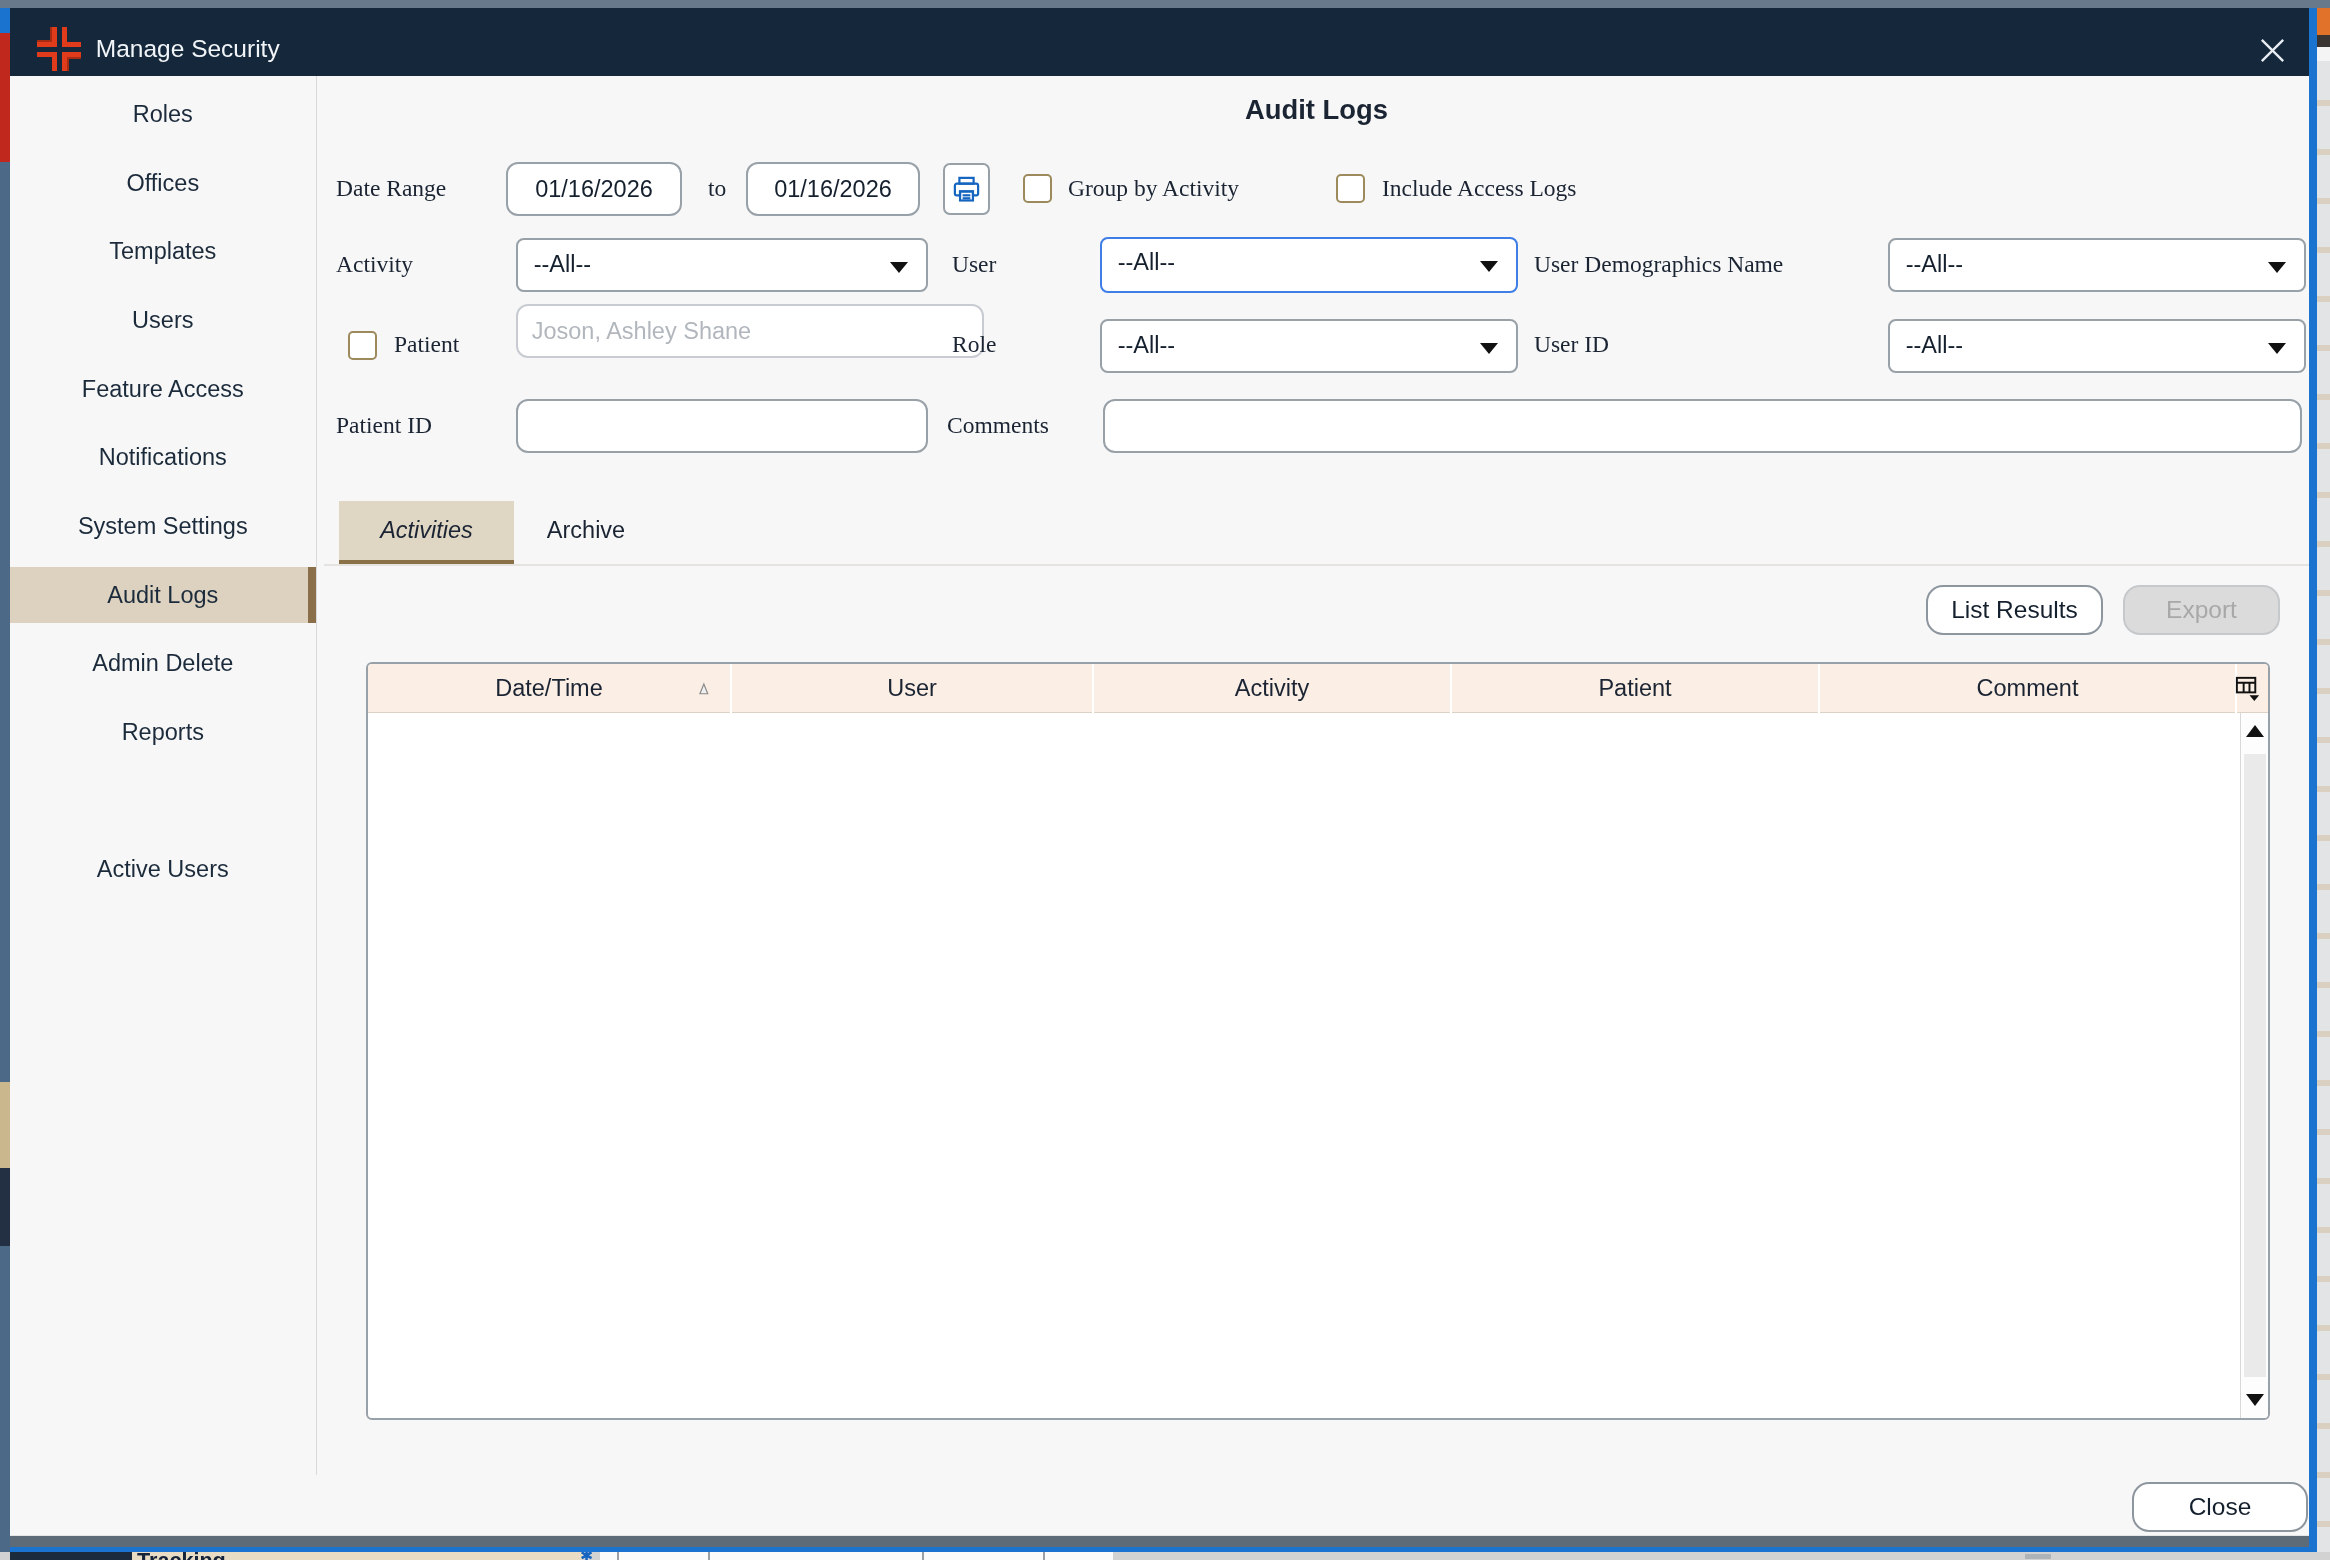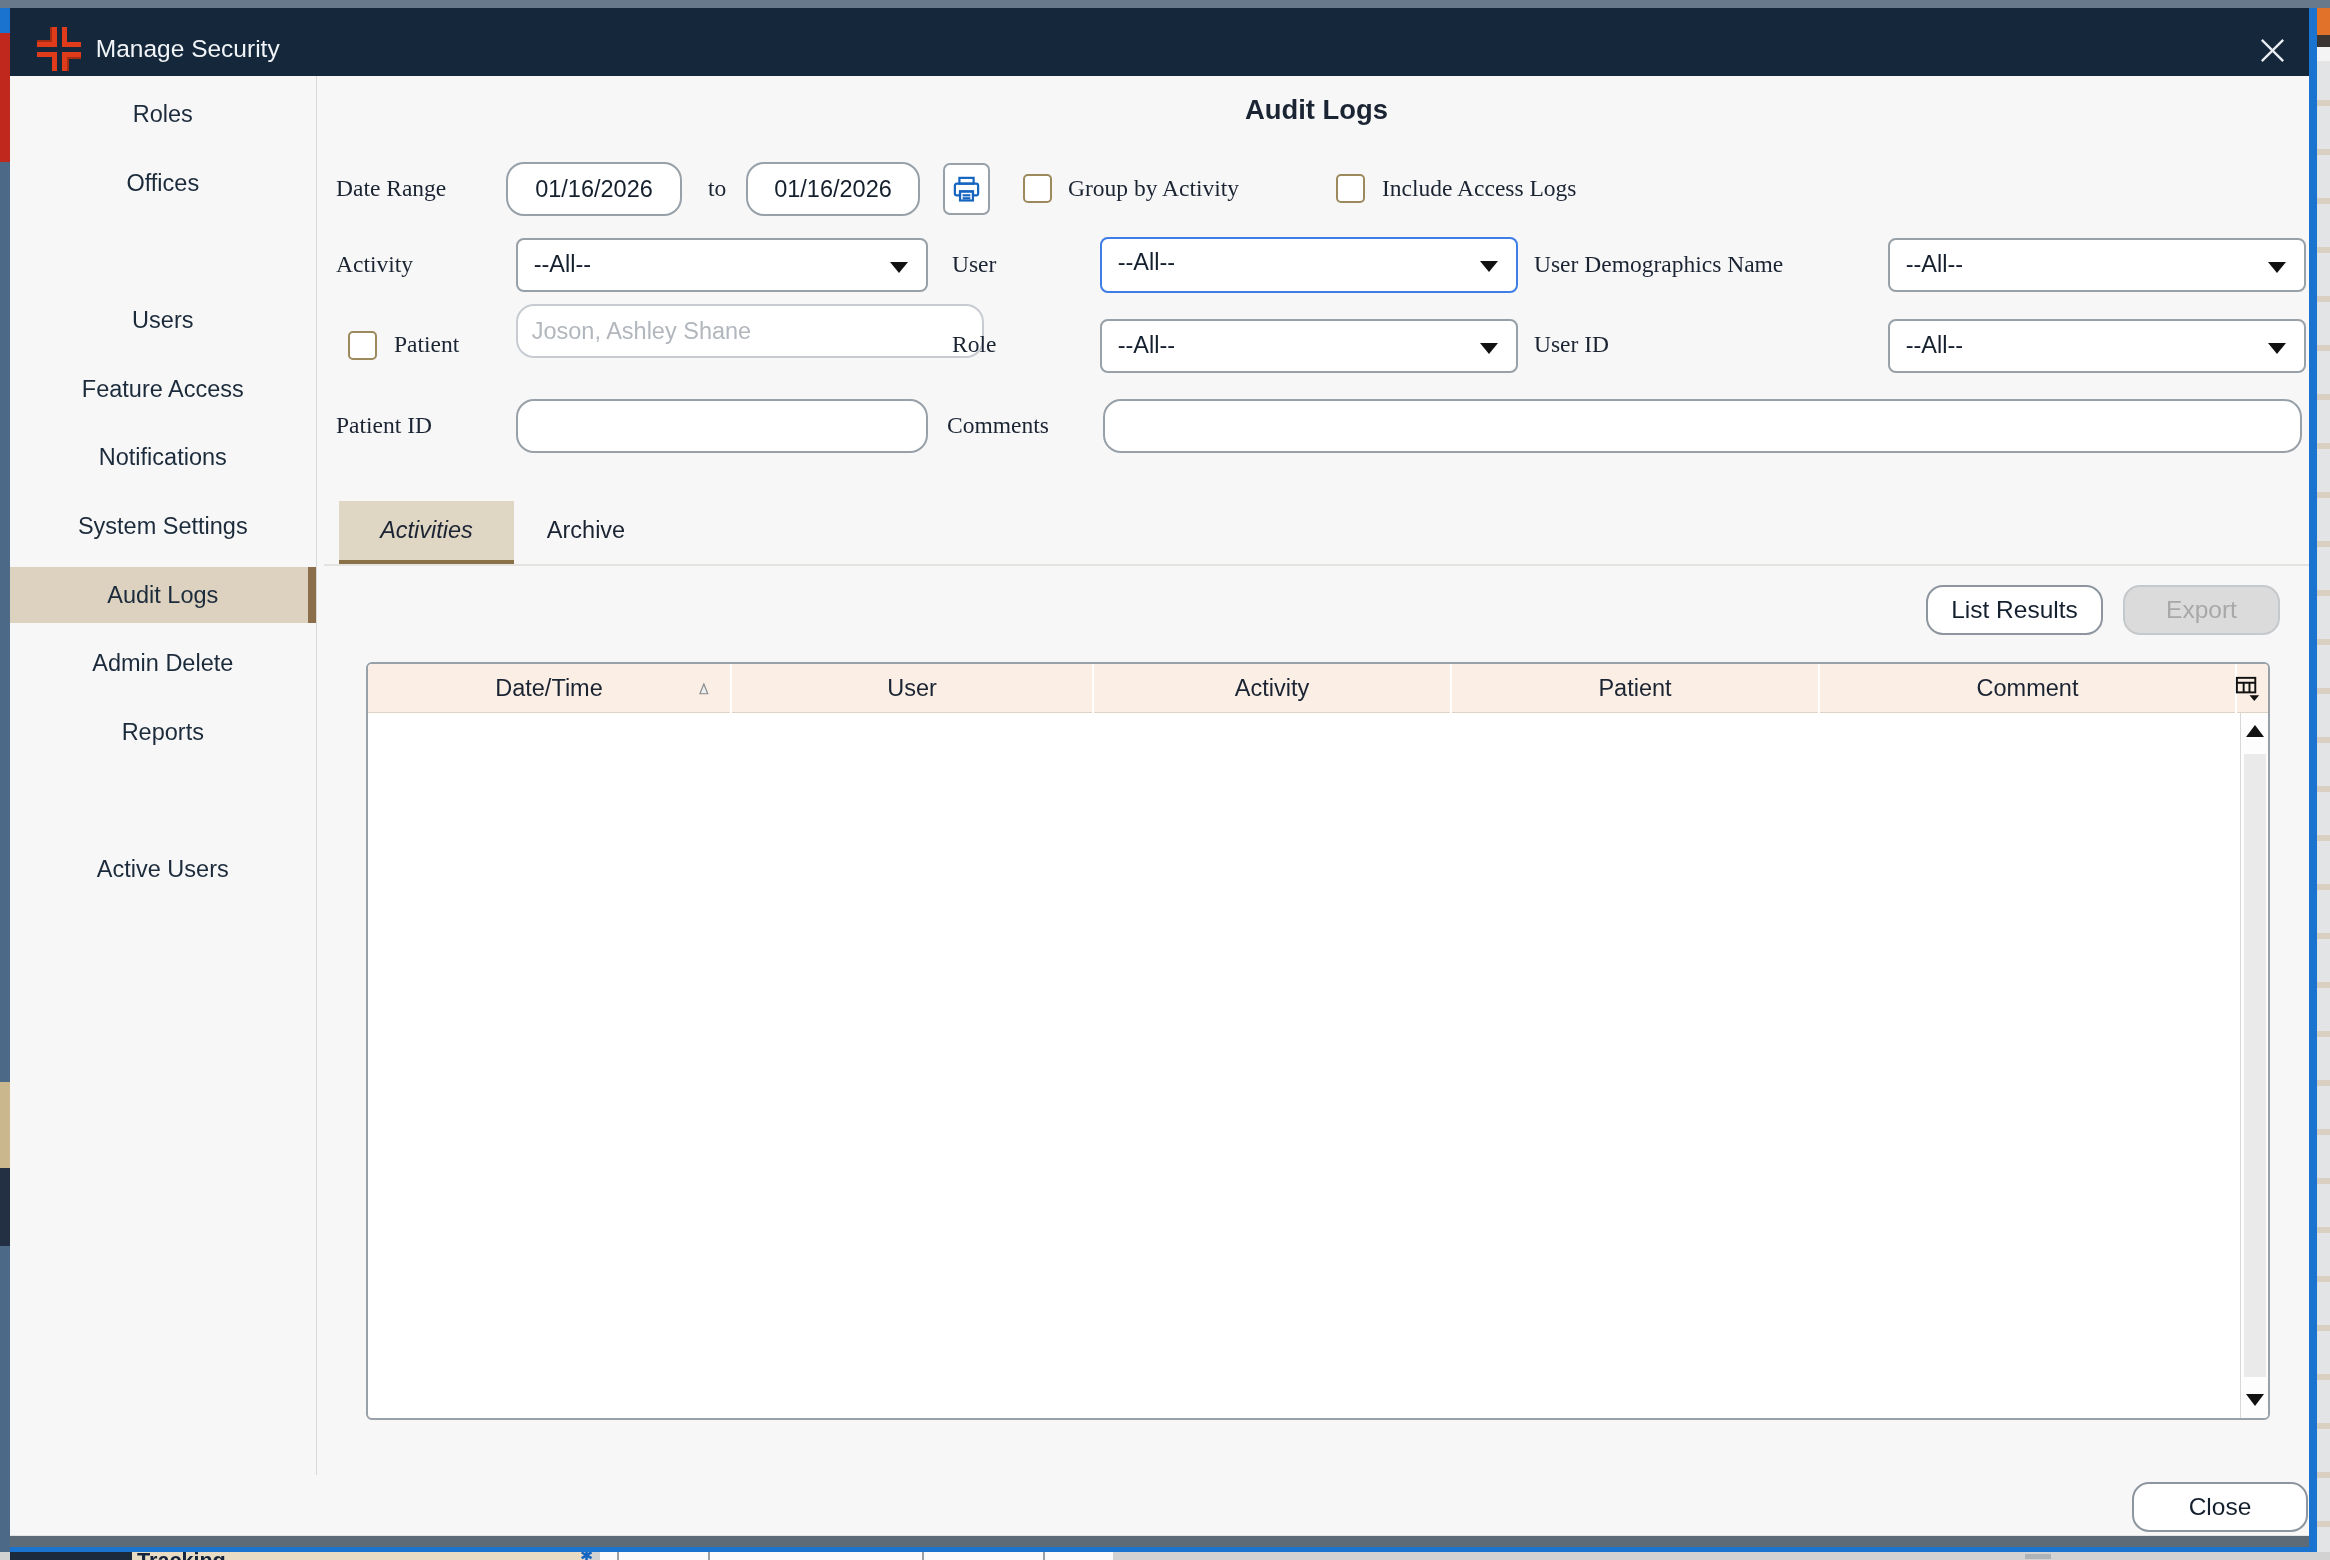--- a/index.html
+++ b/index.html
@@ -51,21 +51,21 @@
   .sidebar-divider { position:absolute; left:316px; top:76px; width:1px; height:1399px; background:#d9d9d9; }
   .side-item { position:absolute; left:9.8px; width:306px; height:56px; line-height:56px; text-align:center;
                font-size:23.5px; color:#1c2b3b; cursor:pointer; }
   .side-item.selected { background:#dcd2bf; }
   .side-item.selected::after { content:""; position:absolute; right:0; top:0; width:7.8px; height:56px; background:#8a6f4a; }
 
   
   .page-title { position:absolute; left:324px; top:94px; width:1985px; text-align:center;
                 font-size:27.4px; font-weight:bold; color:#1a2433; }
   .lbl { position:absolute; font-size:23.5px; color:#1b2433; white-space:nowrap;font-family:Liberation Serif, serif; }
-  .tbox { position:absolute; background:#fff; border:2px solid #98a0a8; border-radius:18px;
+  .tbox { position:absolute; background:#fff; border:2px solid #98a0a8; border-radius:12px;
           font-family:"Liberation Sans",sans-serif; font-size:23.5px; color:#15202e; padding:0 13.7px; outline:none; }
   .tbox.centered { text-align:center; padding:0 5.9px; }
   .tbox.light { border-color:#c8ccd2; }
   .tbox::placeholder { color:#b2b7bd; }
   .dd { position:absolute; background:#fff; border:2px solid #98a0a8; border-radius:7.8px; cursor:pointer; }
   .dd .val { position:absolute; left:15.7px; top:10.8px; font-size:23.5px; color:#15202e; }
   .dd .arrow { position:absolute; right:17.6px; top:21.6px; width:0; height:0;
                border-left:9.8px solid transparent; border-right:9.8px solid transparent; border-top:11.8px solid #111; }
   .dd.focused { border:2.9px solid #3e7ee6; }
   .dd.focused .val { top:9.8px; }
@@ -131,20 +131,21 @@
       <line x1="7" y1="7" x2="29" y2="29" stroke="#e9eef3" stroke-width="2.4"></line>
       <line x1="29" y1="7" x2="7" y2="29" stroke="#e9eef3" stroke-width="2.4"></line>
     </svg>
   </div>
 
   <div class="dialog-body"></div>
   <div class="sidebar-divider"></div>
 
   <div class="side-item" style="top:86px">Roles</div>
   <div class="side-item" style="top:155px">Offices</div>
+  <div class="side-item" style="top:223px">Templates</div>
   <div class="side-item" style="top:292px">Users</div>
   <div class="side-item" style="top:361px">Feature Access</div>
   <div class="side-item" style="top:429px">Notifications</div>
   <div class="side-item" style="top:498px">System Settings</div>
   <div class="side-item selected" style="top:567px">Audit Logs</div>
   <div class="side-item" style="top:635px">Admin Delete</div>
   <div class="side-item" style="top:704px">Reports</div>
   <div class="side-item" style="top:841px">Active Users</div>
 
   <div class="page-title">Audit Logs</div>

